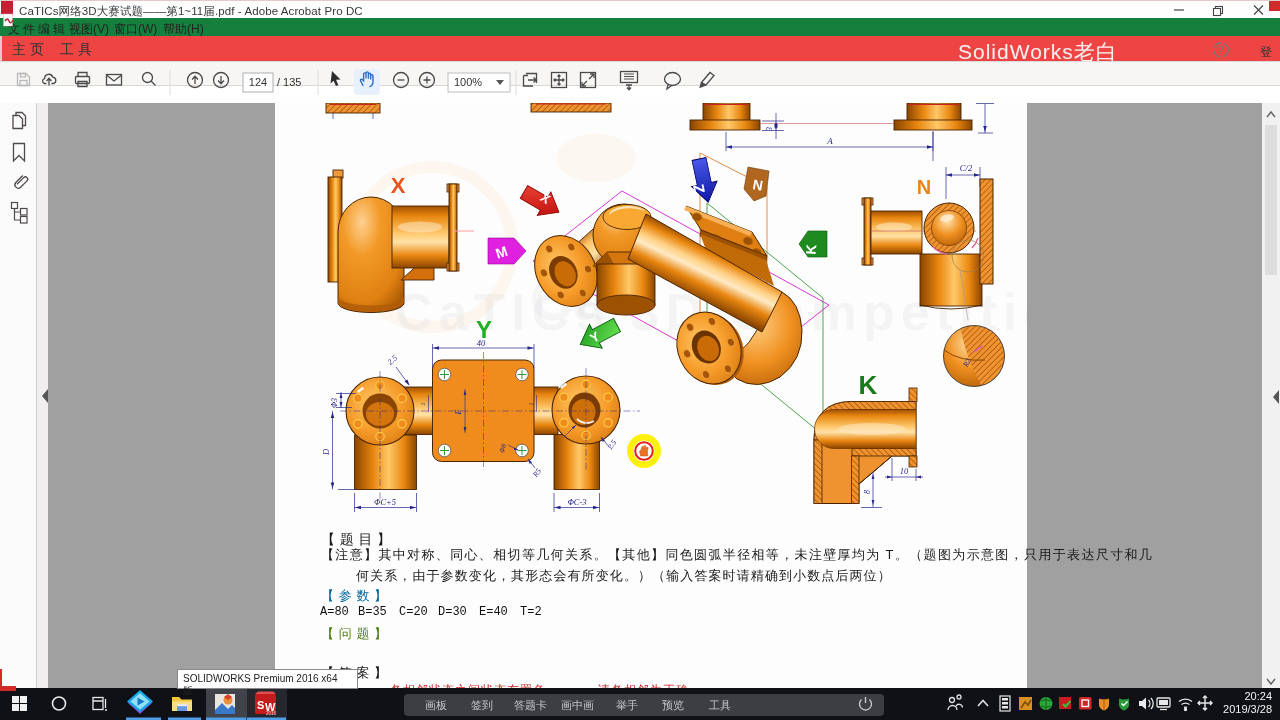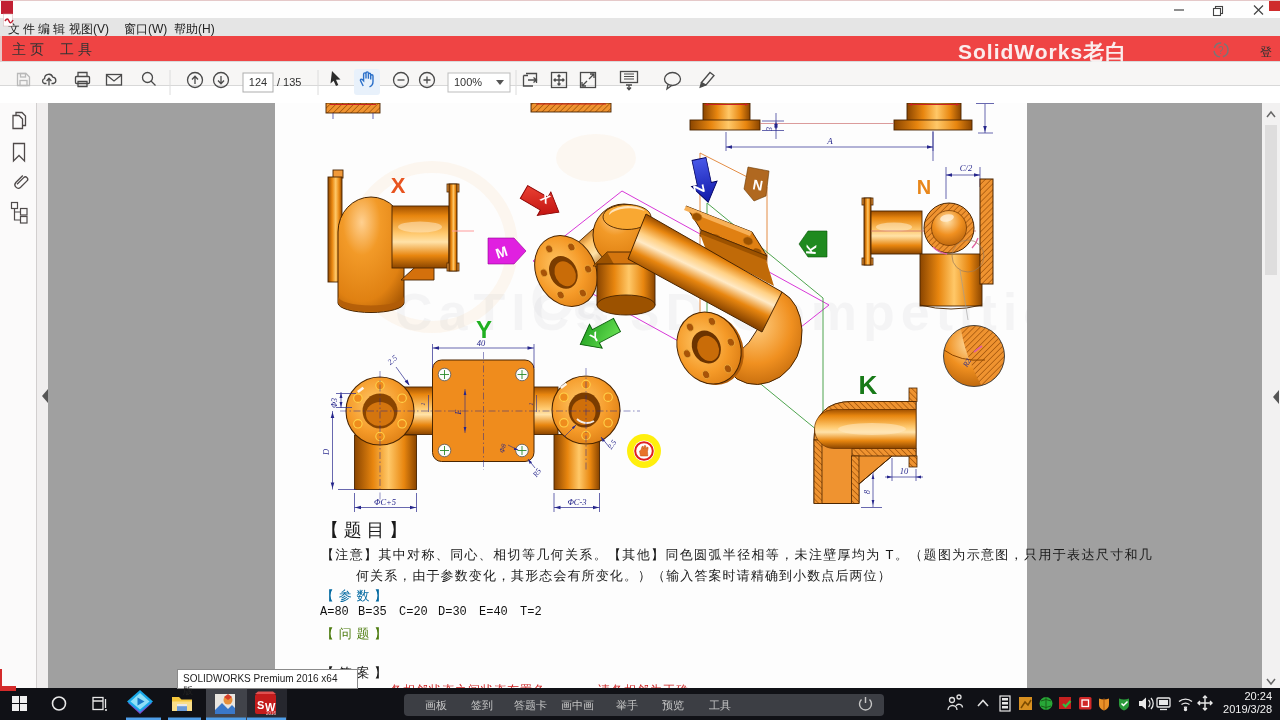--- a/index.html
+++ b/index.html
@@ -1,27 +1,27 @@
 <!DOCTYPE html>
 <html><head>
 <meta charset="utf-8">
 <style>
 *{margin:0;padding:0;box-sizing:border-box}
 html,body{width:1280px;height:720px;overflow:hidden;font-family:"Liberation Sans",sans-serif;position:relative;background:#fff}
 .abs{position:absolute}
 #titlebar{left:0;top:0;width:1280px;height:18px;background:#fefefe;border-top:1px solid #e5c9c9}
 #title{left:19px;top:3px;font-size:11.5px;color:#383838;letter-spacing:0.1px}
-#menubar{left:0;top:18px;width:1280px;height:18px;background:#e5e5e5;font-size:12px;color:#222}
+#menubar{left:0;top:18px;width:1280px;height:18px;background:#15803d;font-size:12px;color:#222}
 .mi{position:absolute;top:3px}
 #tabbar{left:0;top:36px;width:1280px;height:26px;background:#ef4444;border-bottom:1px solid #dadada;border-left:2px solid #e8c8c8}
 .tbtn{position:absolute;top:5px;font-size:14px;color:#333}
 #doctab{left:104px;top:0;width:152px;height:26px;background:#f8f7f6;border-left:1px solid #d8d8d8;border-right:1px solid #d8d8d8}
 #doctab span{position:absolute;left:26px;top:6px;font-size:12.5px;color:#333;white-space:nowrap}
 #doctab .x{position:absolute;left:138px;top:6px;font-size:12px;color:#555}
-#wm{left:958px;top:38px;font-size:21px;font-weight:bold;color:rgba(255,255,255,0.88);letter-spacing:1px;text-shadow:0 0 1px rgba(200,200,200,0.3)}
+#wm{left:958px;top:38px;font-size:21px;font-weight:normal;color:rgba(255,255,255,0.88);letter-spacing:1px;text-shadow:0 0 1px rgba(200,200,200,0.3)}
 #login{left:1260px;top:44px;font-size:12px;color:#333}
 #toolbar{left:0;top:62px;width:1280px;height:24px;background:#f7f6f5;border-bottom:1px solid #d8d8d8}
 #content{left:0;top:103px;width:1280px;height:589px;background:#a0a0a0}
 #sidebar{left:0;top:0;width:37px;height:589px;background:#fbfafa;border-right:1px solid #d2cfcf}
 #sstrip{left:37px;top:0;width:11px;height:589px;background:#f0eeee}
 #page{left:275px;top:0;width:752px;height:589px;background:#fdfdfd}
 #vscroll{left:1262px;top:0;width:18px;height:589px;background:#f2f1f1}
 #tooltip{left:177px;top:669px;width:181px;height:20px;background:#fff;border:1px solid #8a8a8a;font-size:10px;color:#222;padding:3px 8px 0 5px;z-index:30}
 #taskbar{left:0;top:688px;width:1280px;height:32px;background:#101116;z-index:20}
 #redbar{left:0;top:686px;width:16px;height:5px;background:#d42a2a;z-index:31}
@@ -29,34 +29,35 @@
 #clock{position:absolute;right:8px;top:2px;color:#f2f2f2;font-size:11px;text-align:right;line-height:13px}
 </style>
 </head>
 <body>
 <div class="abs" id="titlebar">
  <svg class="abs" style="left:1px;top:0;z-index:6" width="14" height="26" viewBox="0 0 14 26">
   <rect x="0" y="0" width="12" height="13" fill="#c22033"></rect>
   <rect x="2.5" y="13" width="9" height="12" fill="#fff" stroke="#d8b0b0" stroke-width="0.5"></rect>
   <path d="M4 20 q2.5 -4 4 0 q1.5 4 4 -1" stroke="#c22033" stroke-width="1.5" fill="none"></path>
  </svg>
+ <div class="abs" id="title">CaTICs网络3D大赛试题——第1~11届.pdf - Adobe Acrobat Pro DC</div>
  <svg class="abs" style="left:1170px;top:0" width="110" height="18" viewBox="0 0 110 18">
   <line x1="4" y1="9" x2="14" y2="9" stroke="#444" stroke-width="1.2"></line>
   <rect x="45.5" y="5.5" width="7" height="7" fill="none" stroke="#444" stroke-width="1.1"></rect>
   <rect x="43.5" y="7.5" width="7" height="7" fill="#fff" stroke="#444" stroke-width="1.1"></rect>
   <path d="M84 4.5 L93 13.5 M93 4.5 L84 13.5" stroke="#444" stroke-width="1.2"></path>
  </svg>
  <div class="abs" style="left:1269px;top:0;width:11px;height:10px;background:#cf2b2b"></div>
 </div>
 <div class="abs" id="menubar">
  <span class="mi" style="left:8px;letter-spacing:3px">文件</span>
  <span class="mi" style="left:38px;letter-spacing:3px">编辑</span>
  <span class="mi" style="left:69px">视图(V)</span>
- <span class="mi" style="left:124px">窗口(W)</span>
- <span class="mi" style="left:174px">帮助(H)</span>
+ <span class="mi" style="left:114px">窗口(W)</span>
+ <span class="mi" style="left:163px">帮助(H)</span>
 </div>
 <div class="abs" id="tabbar">
  <span class="tbtn" style="left:10px;letter-spacing:4px">主页</span>
  <span class="tbtn" style="left:58px;letter-spacing:4px">工具</span>
  <svg class="abs" style="left:1210px;top:6px" width="20" height="18" viewBox="0 0 20 18">
   <circle cx="9" cy="8" r="7" fill="none" stroke="#777" stroke-width="1.4" stroke-dasharray="9 3"></circle>
   <text x="6" y="12" font-size="10" fill="#777" font-family="Liberation Sans">?</text>
  </svg>
 </div>
 <div class="abs" id="wm">SolidWorks老白</div>
@@ -506,21 +507,21 @@
       <path d="M916,477 L921.0,478.5 L921.0,475.5 Z" fill="#26268c"></path>
       <text x="904" y="474" font-size="8.5" fill="#26268c" text-anchor="middle" font-style="italic" font-weight="normal" opacity="1" font-family="Liberation Serif">10</text>
 <line x1="873" y1="472" x2="873" y2="507" stroke="#26268c" stroke-width="0.7" opacity="1"></line>
       <path d="M873,474 L871.6,479.0 L874.4,479.0 Z" fill="#26268c"></path>
       <path d="M873,505 L874.4,500.0 L871.6,500.0 Z" fill="#26268c"></path>
       <text x="869.5" y="492" font-size="8" fill="#26268c" transform="rotate(-90 869.5 492)" text-anchor="middle" font-style="italic" font-weight="normal" opacity="1" font-family="Liberation Serif">8</text>
       <line x1="861" y1="507.5" x2="882" y2="507.5" stroke="#26268c" stroke-width="0.7" opacity="1"></line>
     </svg>
 </div>
 <div class="abs" id="textblock" style="left:0;top:0;width:1280px;height:720px">
-<div class="abs" style="left:321px;top:518px;font-size:18px;color:#1a1a1a;letter-spacing:4.7px">【题目】</div>
+<div class="abs" style="left:321px;top:531px;font-size:14px;color:#1a1a1a;letter-spacing:4.7px">【题目】</div>
 <div class="abs" style="left:356px;top:567px;font-size:13px;color:#1a1a1a;letter-spacing:1.1px">何关系，由于参数变化，其形态会有所变化。）（输入答案时请精确到小数点后两位）</div>
 <div class="abs" style="left:321px;top:546px;font-size:13px;color:#1a1a1a;letter-spacing:1.35px">【注意】其中对称、同心、相切等几何关系。【其他】同色圆弧半径相等，未注壁厚均为 T。（题图为示意图，只用于表达尺寸和几</div>
 <div class="abs" style="left:321px;top:587px;font-size:13px;color:#0369a1;letter-spacing:4.7px">【参数】</div>
 <div class="abs" style="left:320px;top:605px;font-size:12px;color:#111;font-family:'Liberation Mono',monospace"><span>A=80</span><span style="position:absolute;left:38px">B=35</span><span style="position:absolute;left:79px">C=20</span><span style="position:absolute;left:118px">D=30</span><span style="position:absolute;left:159px">E=40</span><span style="position:absolute;left:200px">T=2</span></div>
 <div class="abs" style="left:321px;top:625px;font-size:13px;color:#4d7c0f;letter-spacing:4.7px">【问题】</div>
 <div class="abs" style="left:321px;top:664px;font-size:13px;color:#1a1a1a;letter-spacing:4.7px">【答案】</div>
 <div class="abs" style="left:390px;top:682px;font-size:12px;color:#cc2222;letter-spacing:1px">各相邻状态之间状态布置色————请各相邻为正确</div>
 </div>
 <div class="abs" id="tooltip">SOLIDWORKS Premium 2016 x64 版</div>
 <div class="abs" id="redleft"></div>

